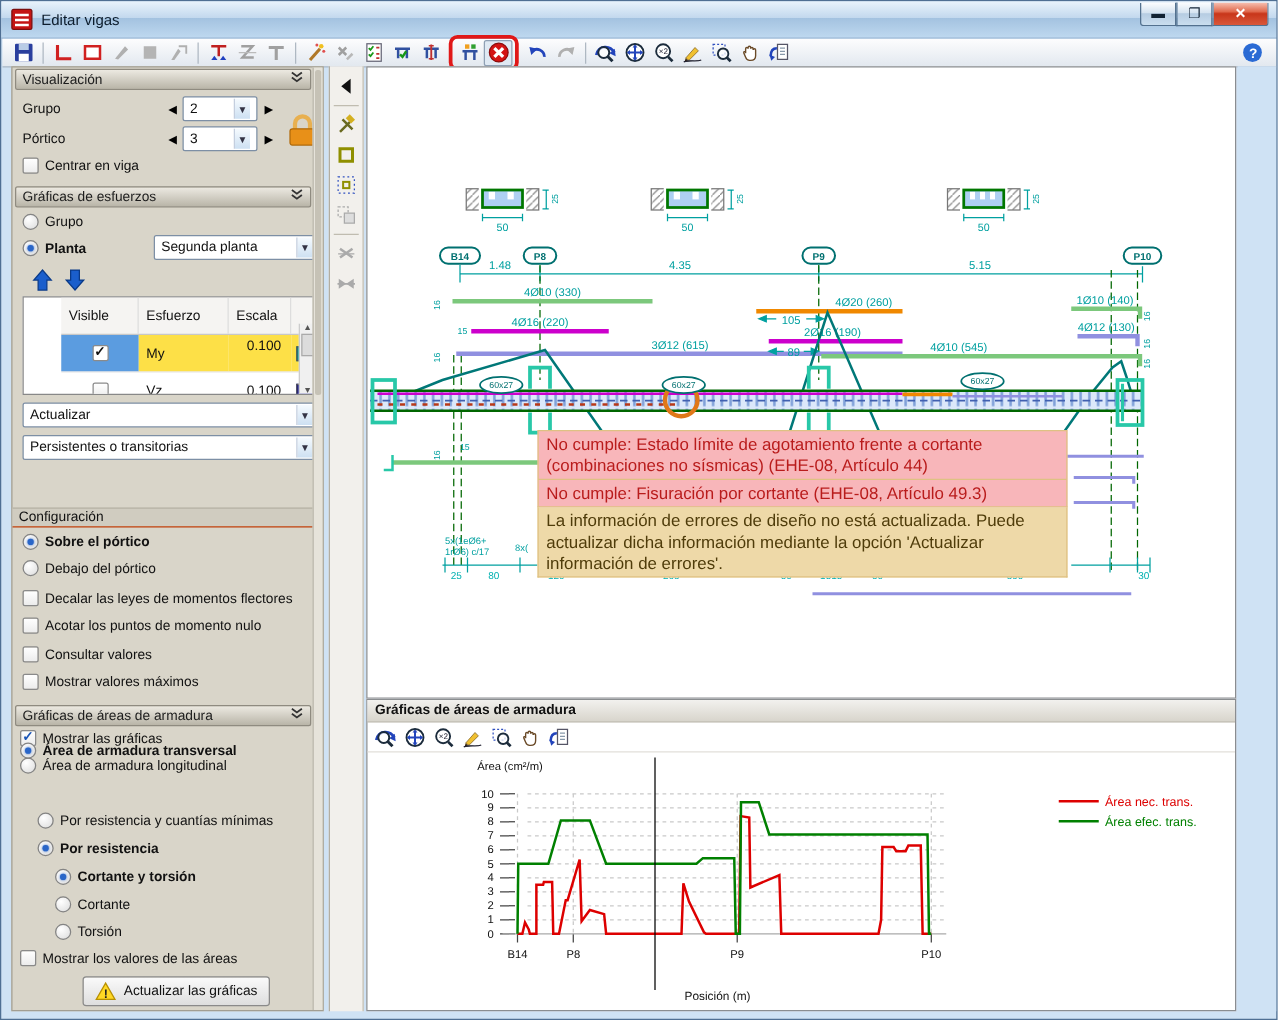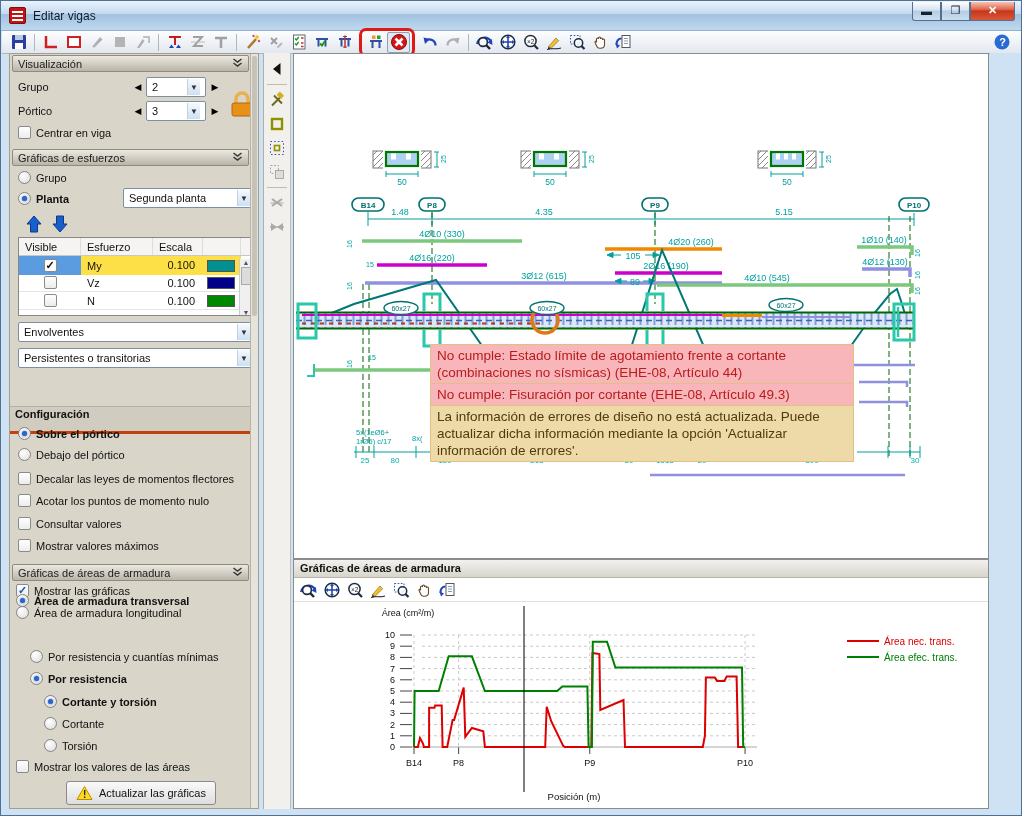--- a/index.html
+++ b/index.html
@@ -30,39 +30,39 @@
   .hl{display:flex;align-items:center;border:3px solid #e01818;border-radius:7px;padding:0 2px;margin:0 3px;height:29px;}
   .pressed{border:1px solid #8fa0b4;background:#dfe9f3;border-radius:2px;}
   .help-btn{margin-left:auto;margin-right:4px;}
   
   .sidebar{position:absolute;left:8px;top:52px;width:250px;height:756px;background:#d9d5c9;
     border:1px solid #a29e92;}
   .phead{position:absolute;left:2px;width:237px;height:17px;
     background:linear-gradient(#ece9e1,#b9b5a8);border:1px solid #8f8b80;border-radius:2px;
     display:flex;align-items:center;padding:0 5px;color:#1c1c1c;}
   .phead .chev{margin-left:auto;}
-  .cfg-head{position:absolute;left:2px;width:245px;height:28px;background:#d0ccc0;
-    border-top:1px solid #b5b1a4;border-bottom:3px solid #c2410c;
-    font-weight:bold;padding:1px 5px;}
+  .cfg-head{position:absolute;left:2px;width:245px;height:16px;background:#d0ccc0;
+    border-top:1px solid #b5b1a4;border-bottom:1px solid #c2410c;
+    font-weight:normal;padding:1px 5px;}
   .lbl{position:absolute;white-space:nowrap;}
   .bold{font-weight:bold;}
   .combo{position:absolute;height:20px;background:#fff;border:1px solid #7d8fa5;border-radius:2px;
     display:flex;align-items:center;padding:0 5px;}
   .combo .arr{margin-left:auto;width:13px;height:16px;display:flex;align-items:center;justify-content:center;
     color:#334;font-size:8px;border-left:1px solid #c4cede;background:linear-gradient(#f5fafe,#cde0f2);}
   .spin{position:absolute;width:12px;height:20px;display:flex;align-items:center;justify-content:center;
     color:#000;font-size:9px;cursor:default;}
   .chk{position:absolute;display:flex;align-items:center;gap:5px;white-space:nowrap;}
   .box{width:13px;height:13px;background:linear-gradient(#fff,#ececec);border:1px solid #8a8a8a;border-radius:2px;
     display:flex;align-items:center;justify-content:center;font-size:11px;color:#1b56b8;font-weight:bold;line-height:1;}
   .rad{width:13px;height:13px;border:1px solid #848484;border-radius:50%;
     background:radial-gradient(circle at 35% 30%,#fff,#dcdcdc);display:flex;align-items:center;justify-content:center;}
   .rad.on:before{content:"";width:5px;height:5px;border-radius:50%;background:#2a66c8;box-shadow:0 0 2px #2a66c8;}
   .tbl{position:absolute;left:8px;width:236px;background:#fff;border:1px solid #888;overflow:hidden;}
-  .trow{display:grid;grid-template-columns:62px 72px 50px 38px;height:18px;align-items:center;border-bottom:1px solid #e4e4e4;}
+  .trow{display:grid;grid-template-columns:62px 72px 50px 38px;height:30px;align-items:center;border-bottom:1px solid #e4e4e4;margin-left:30px;}
   .trow.hdr{background:#f5f4f2;border-bottom:1px solid #c8c8c8;}
   .trow.hdr div{padding:0 6px;border-right:1px solid #ddd;height:100%;display:flex;align-items:center;}
   .cellc{display:flex;justify-content:center;align-items:center;height:100%;}
   .cellr{text-align:right;padding-right:8px;}
   .swatch{width:28px;height:12px;border:1px solid #555;margin-left:4px;}
   .sel1{background:#5b9ce0;}
   .sel2{background:#fde047;}
   .tscroll{position:absolute;right:1px;top:21px;width:13px;height:57px;background:#f0f0f0;border-left:1px solid #ccc;
     display:flex;flex-direction:column;align-items:center;font-size:7px;color:#555;}
   .tscroll .thumb{width:11px;height:18px;background:#dcdcdc;border:1px solid #aaa;margin-top:1px;}
@@ -383,21 +383,21 @@
             <span class="swatch" style="background: rgb(0, 136, 0);"></span>
           </div>
       </div>
       <div class="tscroll">
           <span>▲</span>
           <span class="thumb"></span>
           <span style="margin-top:auto;">▼</span>
         </div>
     </div>
     <div class="combo" style="left:8px;top:268px;width:238px;">
-      <span>Envolventes</span>
+      <span>Actualizar</span>
         <span class="arr">▼</span>
     </div>
     <div class="combo" style="left:8px;top:294px;width:238px;">
       <span>Persistentes o transitorias</span>
         <span class="arr">▼</span>
     </div>
 
     <div class="cfg-head" style="top:352px;left:0;">Configuración</div>
     <label class="chk" style="left:8px;top:373px;">
       <span class="rad on"></span>

